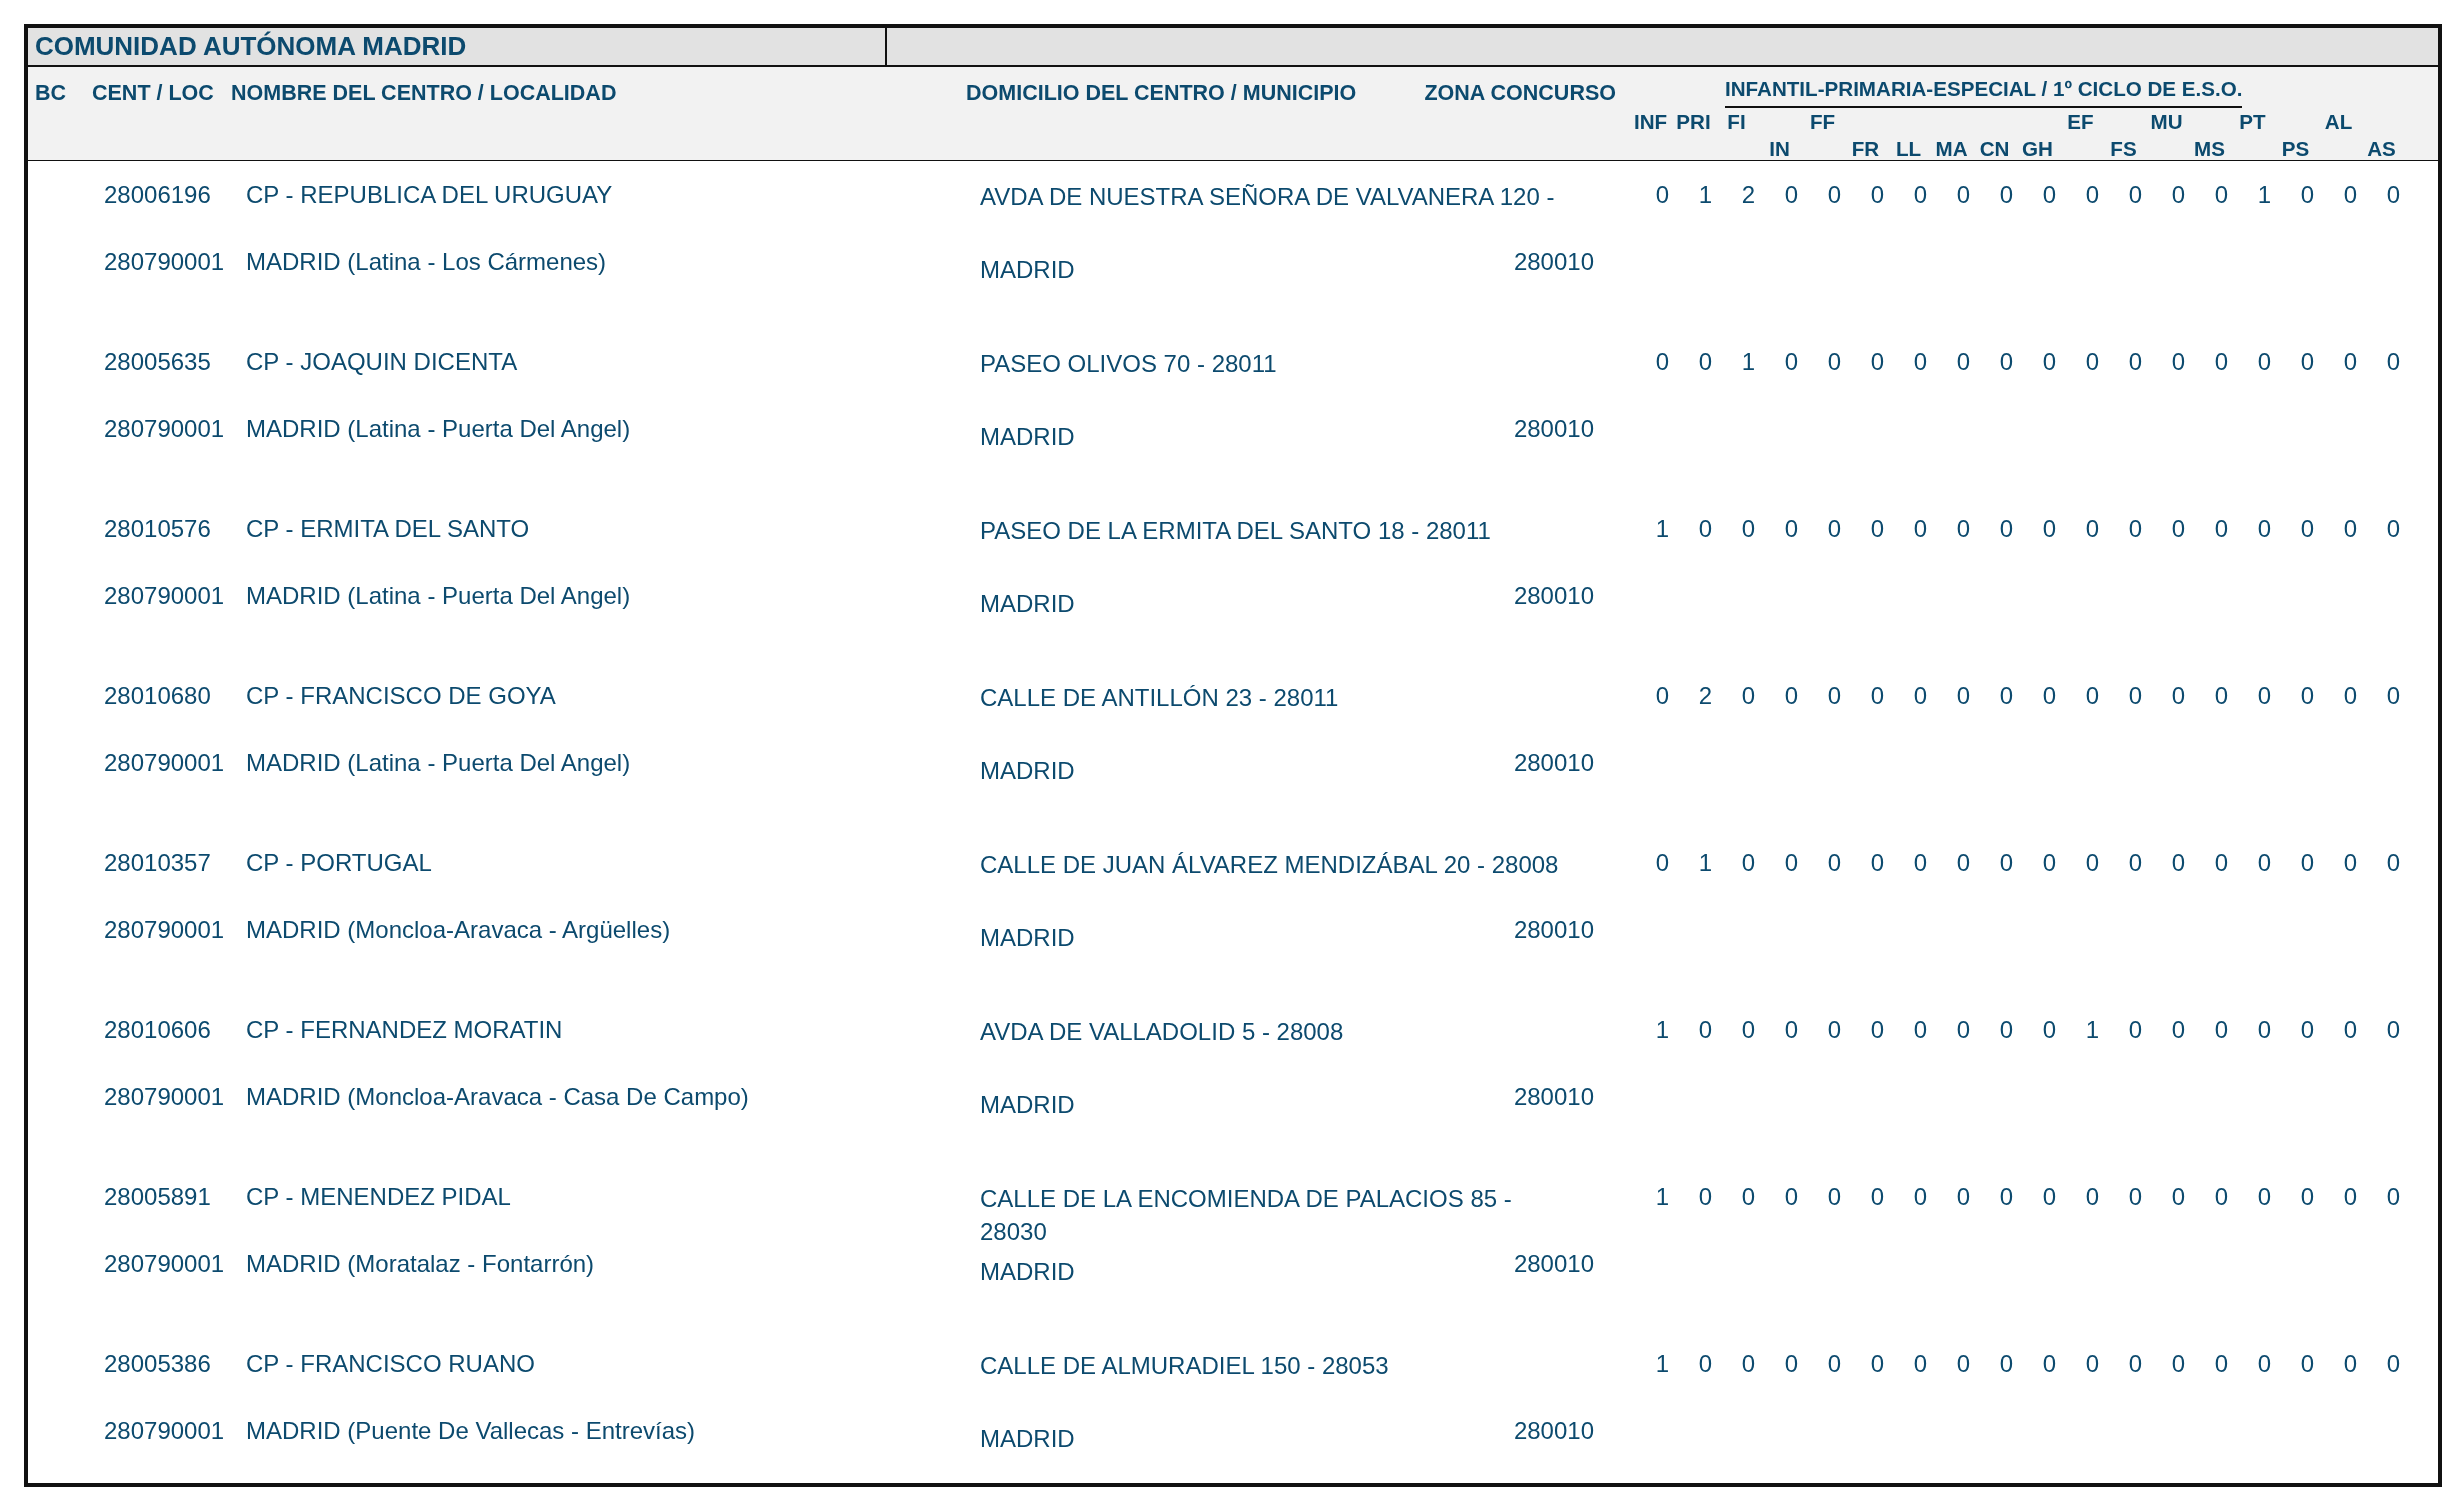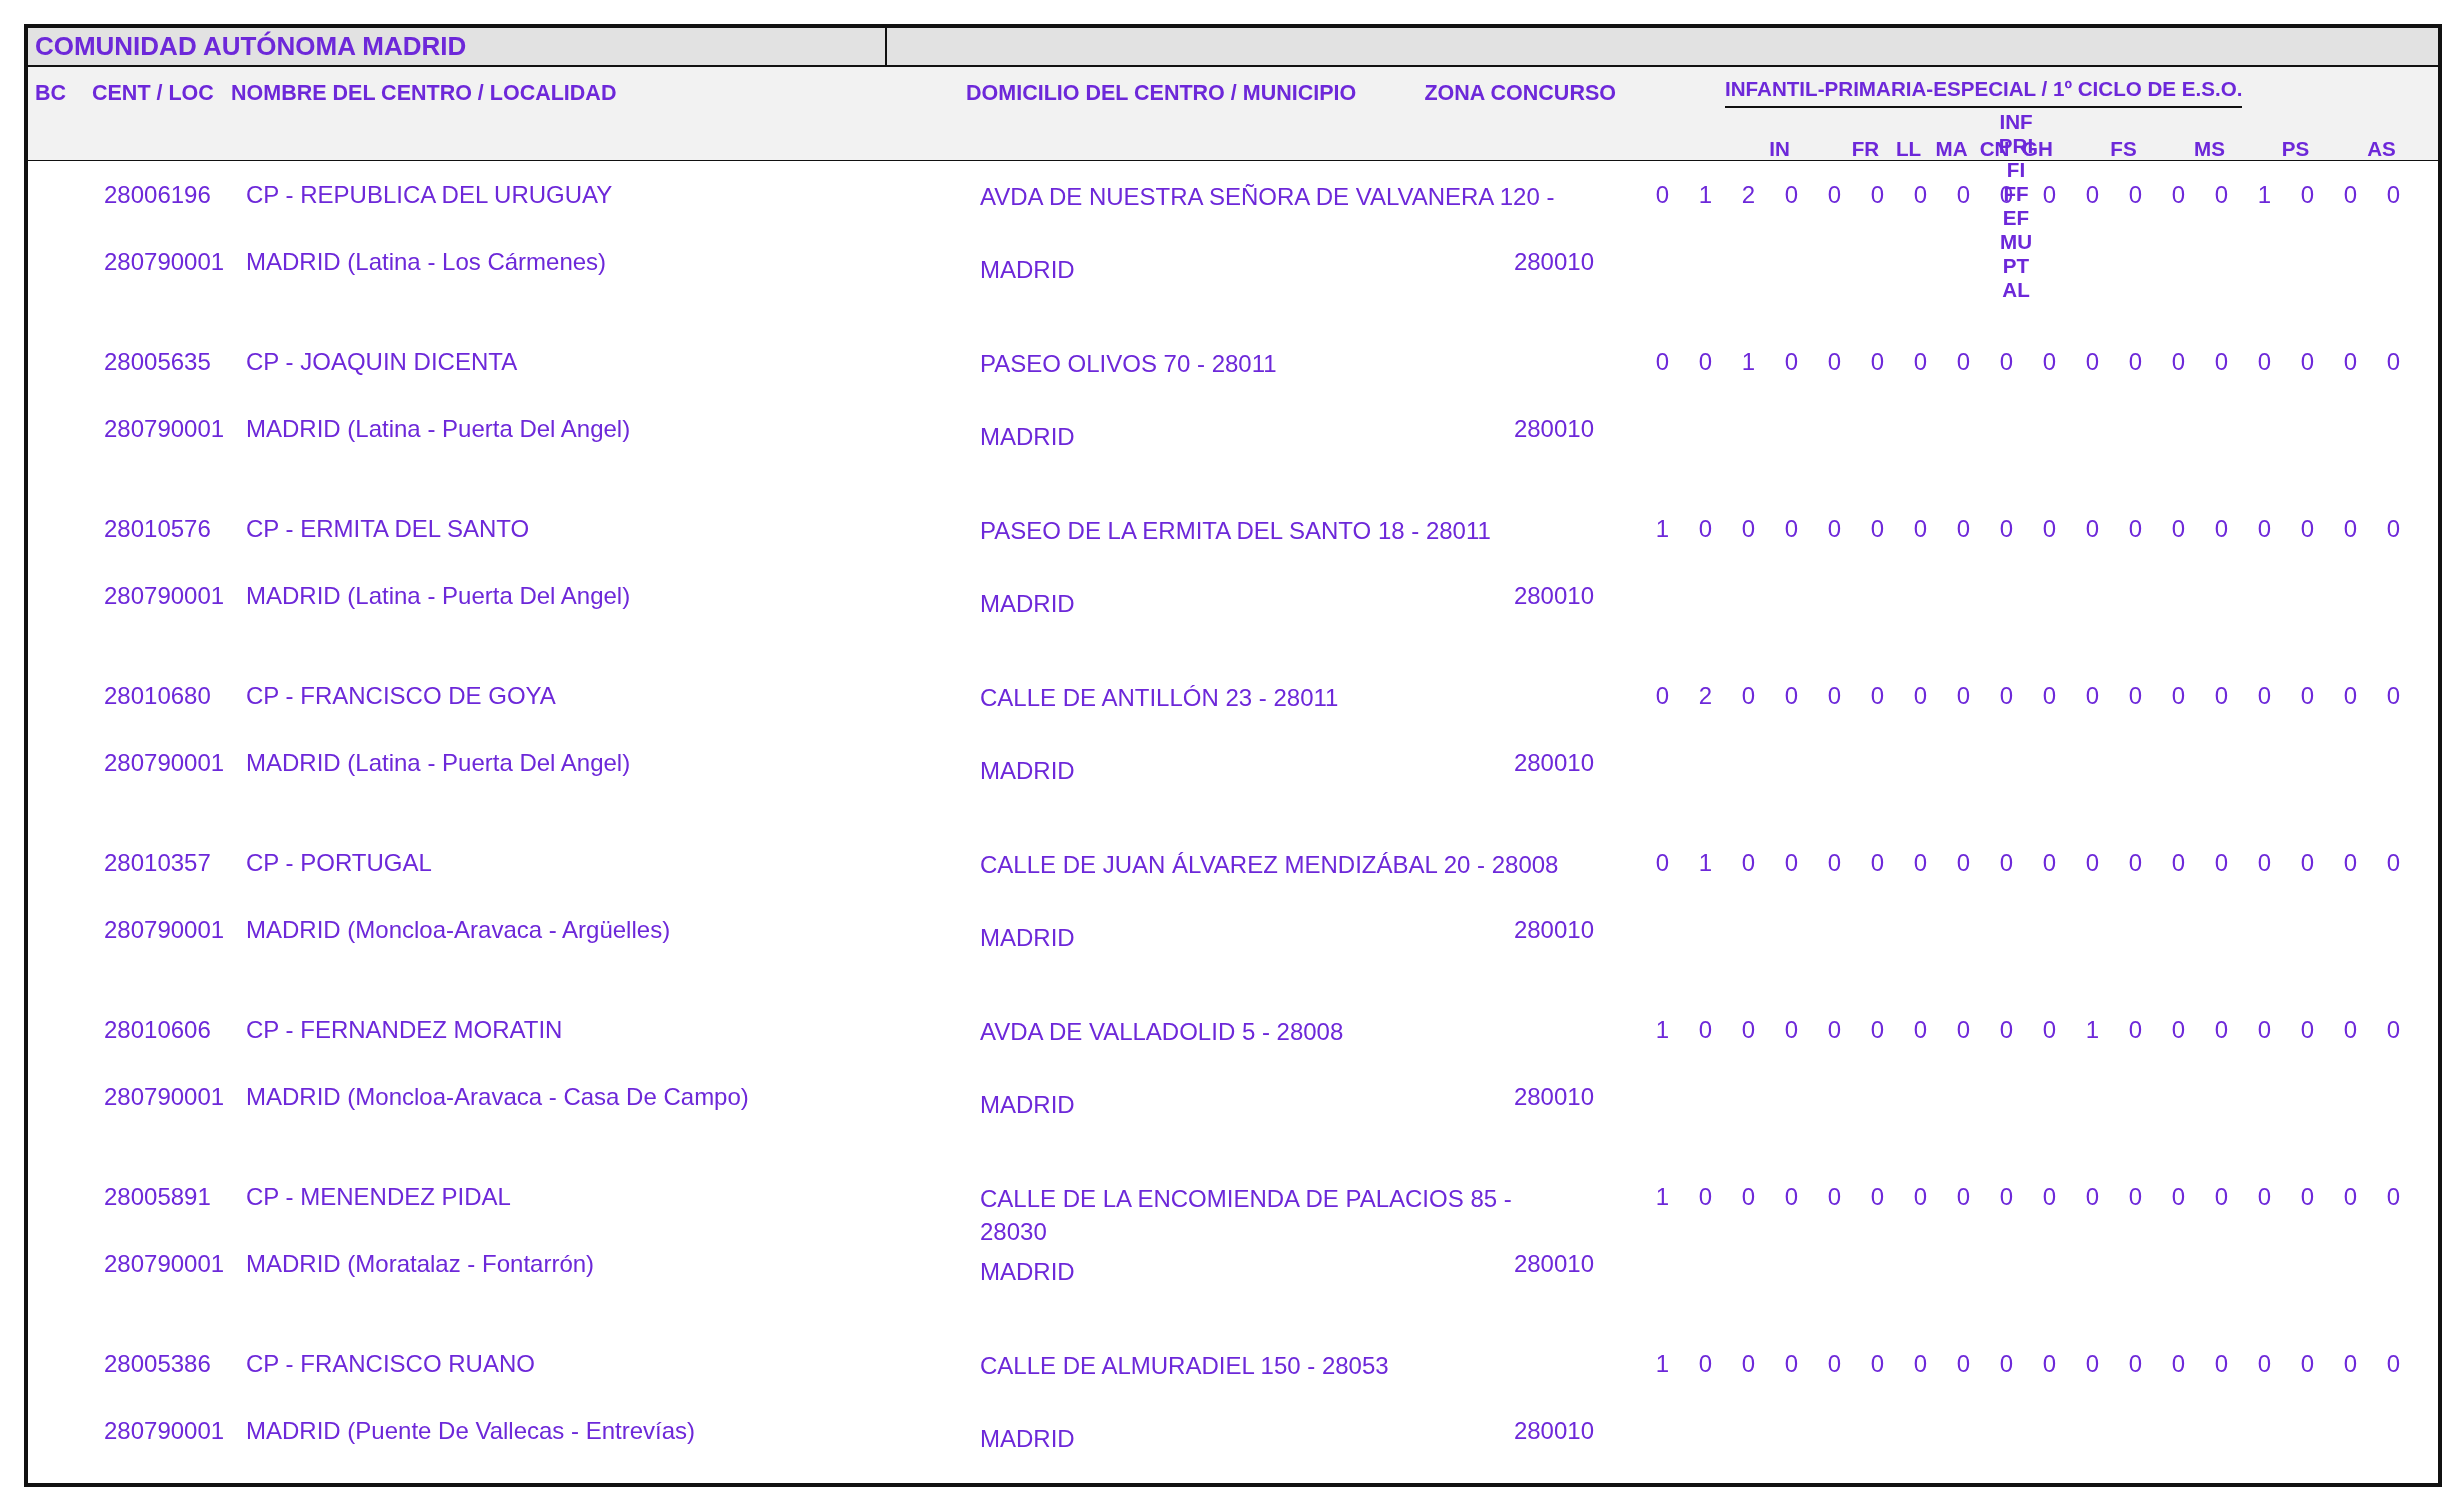--- a/index.html
+++ b/index.html
@@ -1,19 +1,19 @@
 <!DOCTYPE html>
 <html style="font-size:13.7px"><head>
 <meta charset="utf-8">
 <style>
   * { margin:0; padding:0; box-sizing:border-box; }
   html,body { background:#fff; }
   .page {
     position:relative; width:2462px; height:1501px; background:#fff;
-    font-family:"Liberation Sans","DejaVu Sans",sans-serif; color:#6d28d9;
+    font-family:"Liberation Sans","DejaVu Sans",sans-serif; color:#0c4a6e;
   }
   .frame {
     position:absolute; left:24px; top:24px; width:2418px; height:1463px;
     border:4.3px solid #111; background:#fff; overflow:hidden;
   }
   
   .titlebar {
     display:flex; height:39px; background:#e2e2e2; border-bottom:2.6px solid #111;
     font-weight:bold; font-size:26px; align-items:center;
   }
@@ -29,21 +29,21 @@
   .h-bc        { left:6.9px; }
   .h-centloc   { left:64px; }
   .h-nombre    { left:203px; }
   .h-domicilio { left:938px; }
   .h-zona      { left:1288px; width:300px; text-align:right; }
   .group-heading {
     position:absolute; left:1697px; top:10.3px; font-size:20.6px; white-space:nowrap;
     border-bottom:2.6px solid #111; padding-bottom:5px;
   }
   .subjects { position:absolute; left:1601px; width:774px; display:flex; }
-  .subjects.r1 { top:43px;flex-direction:column; }
+  .subjects.r1 { top:43px; }
   .subjects.r2 { top:70px; }
   .subjects span { flex:1; text-align:center; font-size:20.6px; white-space:nowrap; }
   
   .data-area { position:relative; padding-top:19px; overflow:hidden; height:1317px;padding-left:12px; }
   .entry { position:relative; height:167px; font-size:24px; line-height:29px; }
   .entry .f { position:absolute; white-space:nowrap; }
   .c-code1 { left:64px;  top:0; }
   .c-name  { left:206px; top:0; }
   .c-addr  { left:940px; top:0; width:653px; line-height:33px; white-space:normal; }
   .c-vals  { left:1601px; top:0; width:774px; display:flex; }

